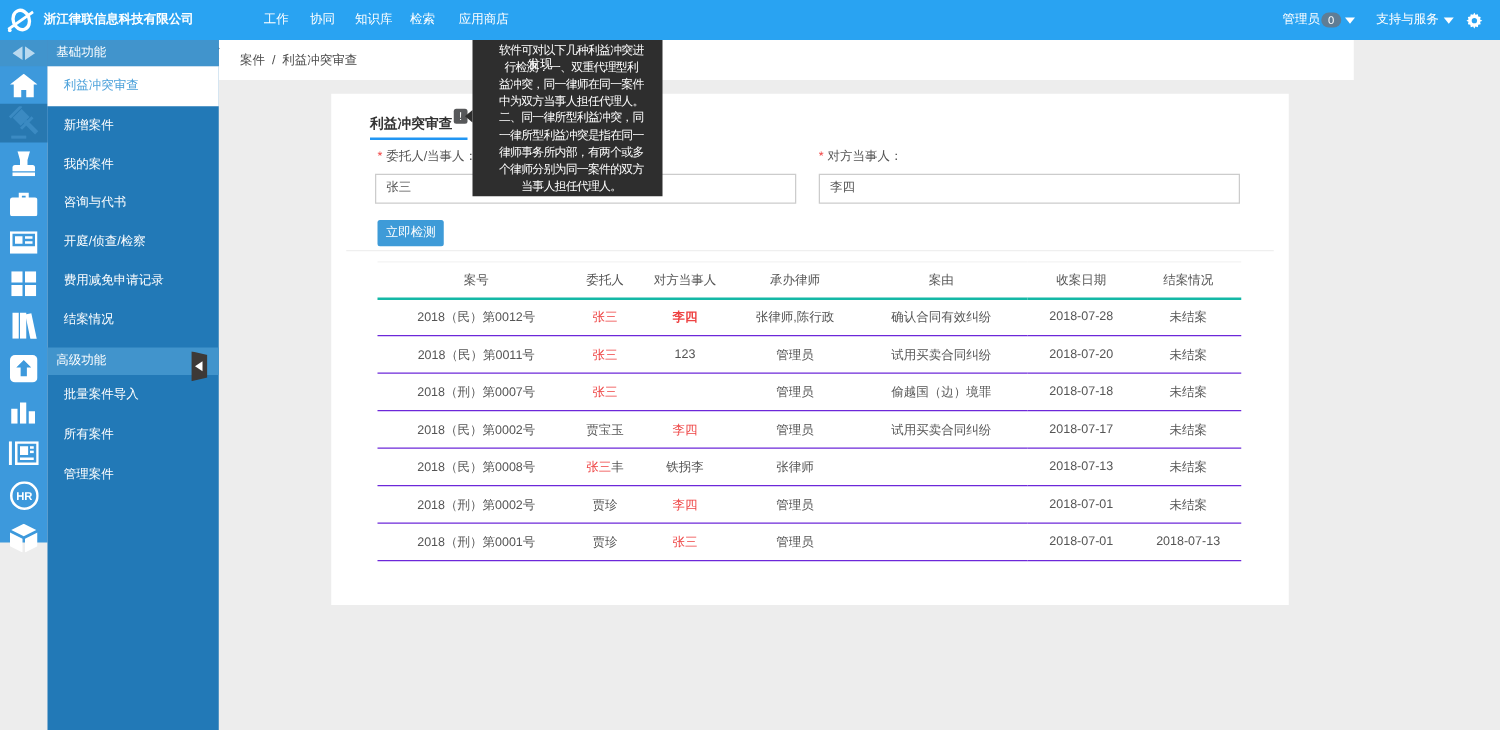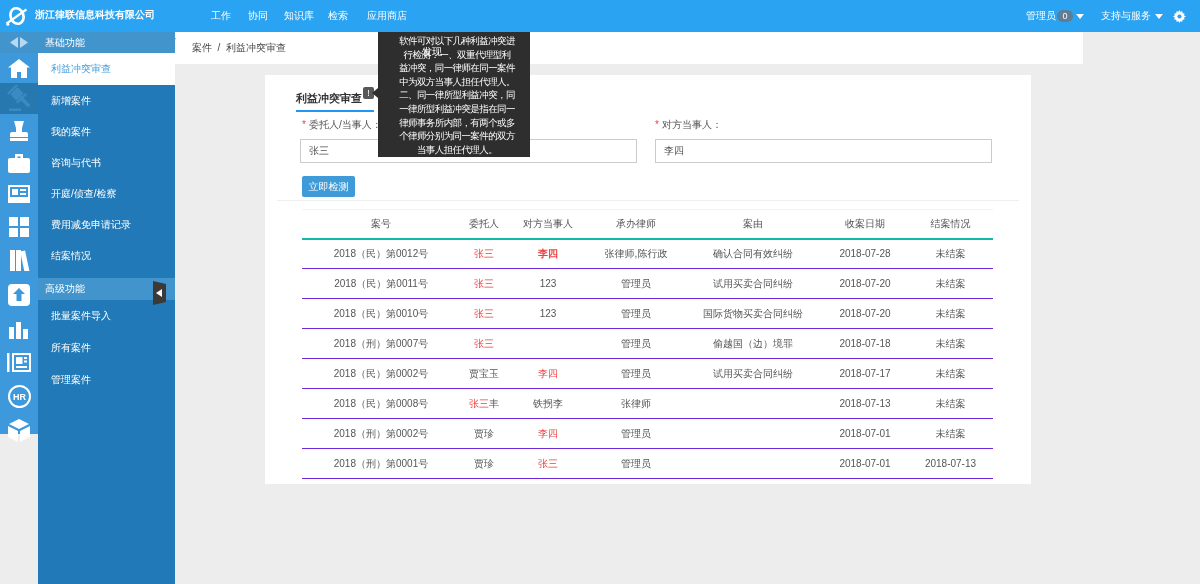--- a/index.html
+++ b/index.html
@@ -97,29 +97,20 @@
     <tr>
           <td>2018（民）第0011号</td>
           <td class="rd">张三</td>
           <td>123</td>
           <td>管理员</td>
           <td>试用买卖合同纠纷</td>
           <td>2018-07-20</td>
           <td>未结案</td>
         </tr>
     <tr>
-          <td>2018（民）第0010号</td>
-          <td class="rd">张三</td>
-          <td>123</td>
-          <td>管理员</td>
-          <td>国际货物买卖合同纠纷</td>
-          <td>2018-07-20</td>
-          <td>未结案</td>
-        </tr>
-    <tr>
           <td>2018（刑）第0007号</td>
           <td class="rd">张三</td>
           <td></td>
           <td>管理员</td>
           <td>偷越国（边）境罪</td>
           <td>2018-07-18</td>
           <td>未结案</td>
         </tr>
     <tr>
           <td>2018（民）第0002号</td>

